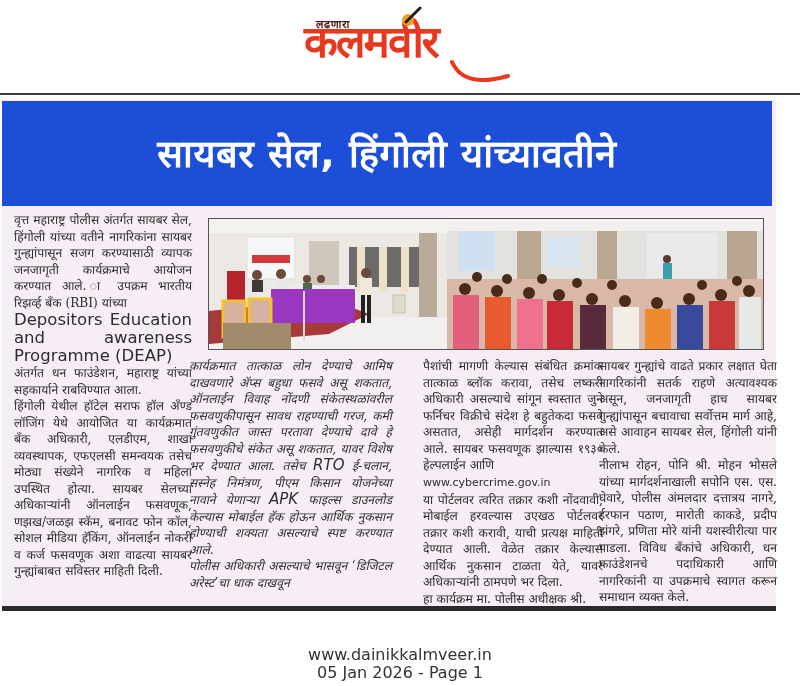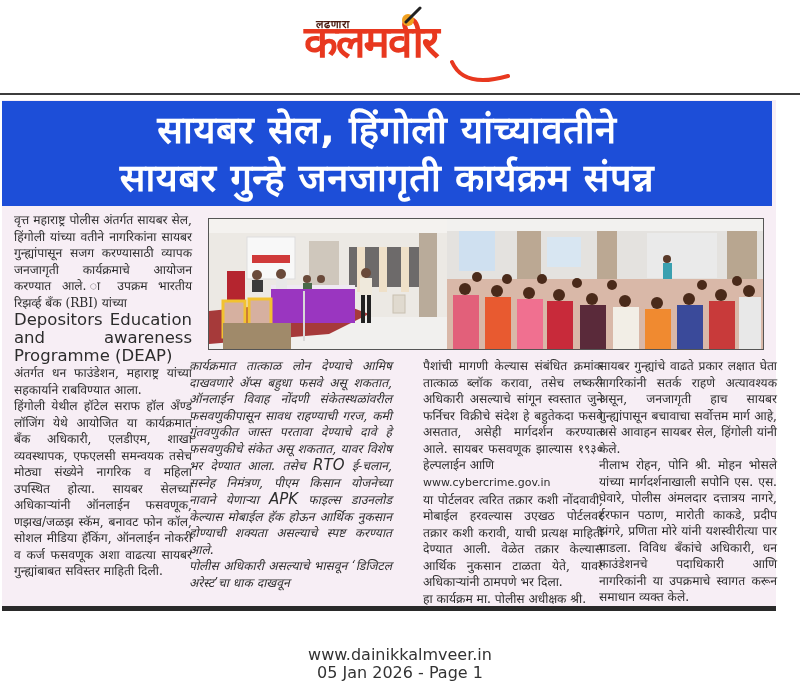--- a/index.html
+++ b/index.html
@@ -59,21 +59,20 @@
       <path d="M2 4 C 10 22, 30 26, 58 18" stroke="#e8381f" stroke-width="4" fill="none" stroke-linecap="round"></path>
     </svg>
   </div>
 </div>
 <div class="page-rule"></div>
 
 <div class="article"></div>
 
 <div class="headline-band">
   <div class="headline-line">सायबर सेल, हिंगोली यांच्यावतीने</div>
-  <div class="headline-line">सायबर गुन्हे जनजागृती कार्यक्रम संपन्न</div>
 </div>
 
 <div class="photo">
   <svg class="photo-left" viewBox="0 0 238 130" preserveAspectRatio="none">
     <rect x="0" y="0" width="238" height="130" fill="#ece9e4"></rect>
     <rect x="0" y="0" width="238" height="14" fill="#f4f2ef"></rect>
     <rect x="38" y="18" width="48" height="42" fill="#f8f8f8" stroke="#ddd"></rect>
     <rect x="43" y="36" width="38" height="8" fill="#d03a3a"></rect>
     <rect x="100" y="22" width="30" height="70" fill="#cfc7bc"></rect>
     <rect x="140" y="28" width="72" height="40" fill="#6d6a6a"></rect>

